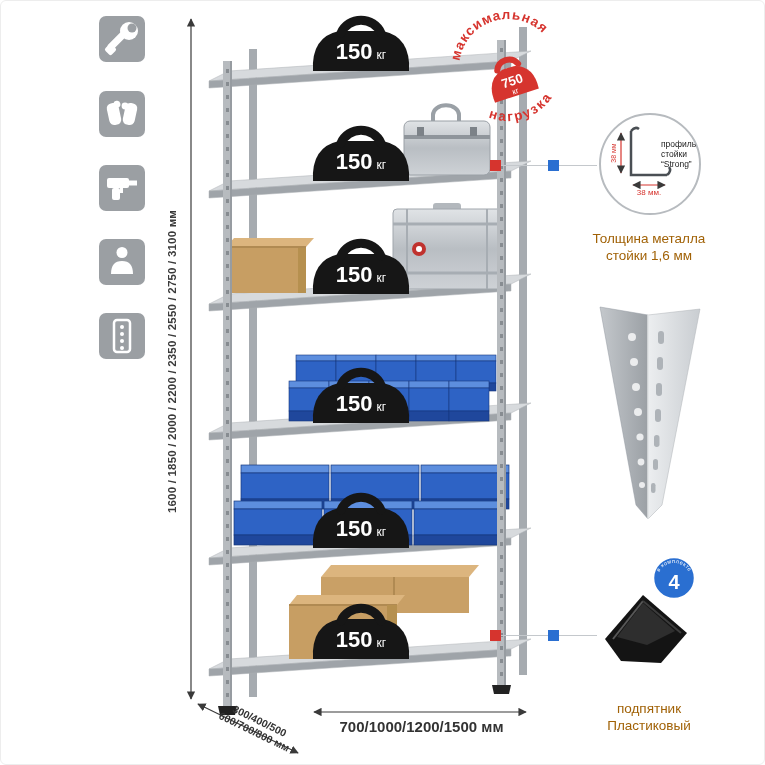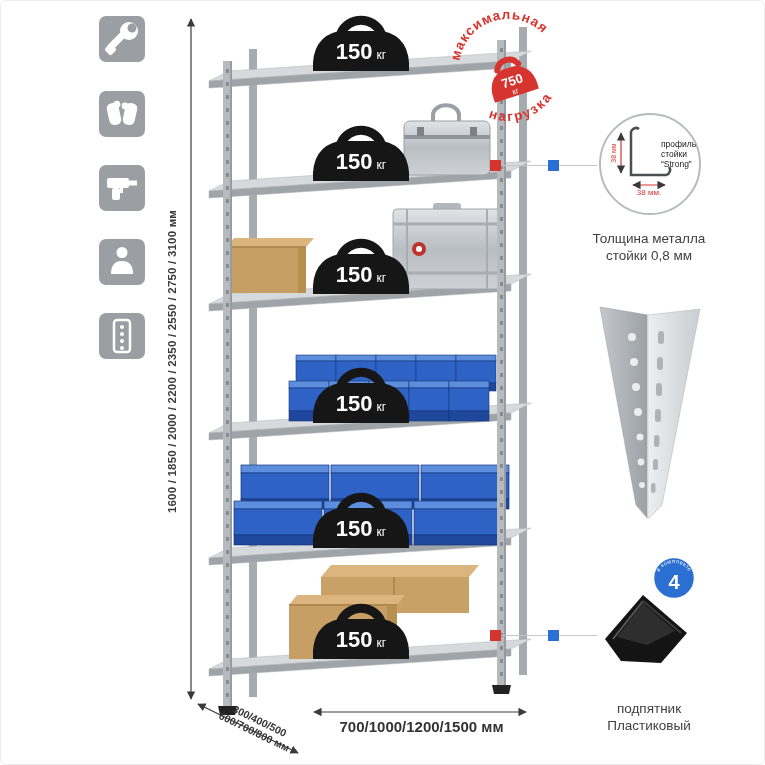--- a/index.html
+++ b/index.html
@@ -8,21 +8,21 @@
   .abs{position:absolute;}
   .icon-tile{position:absolute;left:98px;width:46px;height:46px;background:#9b9fa3;border-radius:7px;
              display:flex;align-items:center;justify-content:center;}
   .vdim-text{position:absolute;left:-40px;top:353px;width:424px;height:15px;text-align:center;
              font-size:11.5px;font-weight:600;color:#3a3a3a;transform:rotate(-90deg) translate(0,0);
              transform-origin:center;letter-spacing:.2px;white-space:nowrap;}
   .connector-line{position:absolute;height:1px;background:#c4c8cc;}
   .sq{position:absolute;width:11px;height:11px;}
   .sq.red{background:#d6342e;}
   .sq.blue{background:#2a6fd1;}
-  .caption{position:absolute;width:150px;text-align:center;font-size:13.5px;color:#404040;line-height:1.25;}
+  .caption{position:absolute;width:150px;text-align:center;font-size:13.5px;color:#a16207;line-height:1.25;}
   .diag-text{position:absolute;left:193px;top:713px;width:126px;text-align:center;font-size:10.5px;color:#333;
              line-height:1.15;transform:rotate(26deg);transform-origin:center;font-weight:600;}
   .wdim-text{position:absolute;left:318px;top:717px;width:205px;text-align:center;font-size:15px;color:#333;font-weight:600;}
   svg{overflow:visible;}
 </style>
 </head>
 <body>
 
 <div id="canvas">
 
@@ -289,21 +289,21 @@
       <line x1="36" y1="74" x2="68" y2="74" marker-start="url(#arrV)" marker-end="url(#arrV)"></line>
     </g>
     <text x="19" y="42" font-size="7" fill="#d6342e" text-anchor="middle" transform="rotate(-90 19 42)">38 мм</text>
     <text x="52" y="84" font-size="8" fill="#d6342e" text-anchor="middle">38 мм.</text>
     <text x="64" y="36" font-size="8.5" fill="#222">профиль</text>
     <text x="64" y="46" font-size="8.5" fill="#222">стойки</text>
     <text x="64" y="56" font-size="8.5" fill="#222">“Strong”</text>
   </svg>
   <div class="caption" style="left:573px;top:230px">
     <div>Толщина металла</div>
-    <div>стойки 0,8 мм</div>
+    <div>стойки 1,6 мм</div>
   </div>
 
   <svg class="abs" style="left:593px;top:306px" width="112" height="218" viewBox="0 0 112 218">
     <defs>
       <linearGradient id="faceL" x1="0" y1="0" x2="1" y2="0">
           <stop offset="0" stop-color="#c4c8cc"></stop>
           <stop offset="1" stop-color="#9ba0a5"></stop>
         </linearGradient>
       <linearGradient id="faceR" x1="0" y1="0" x2="1" y2="0">
           <stop offset="0" stop-color="#eceef0"></stop>

